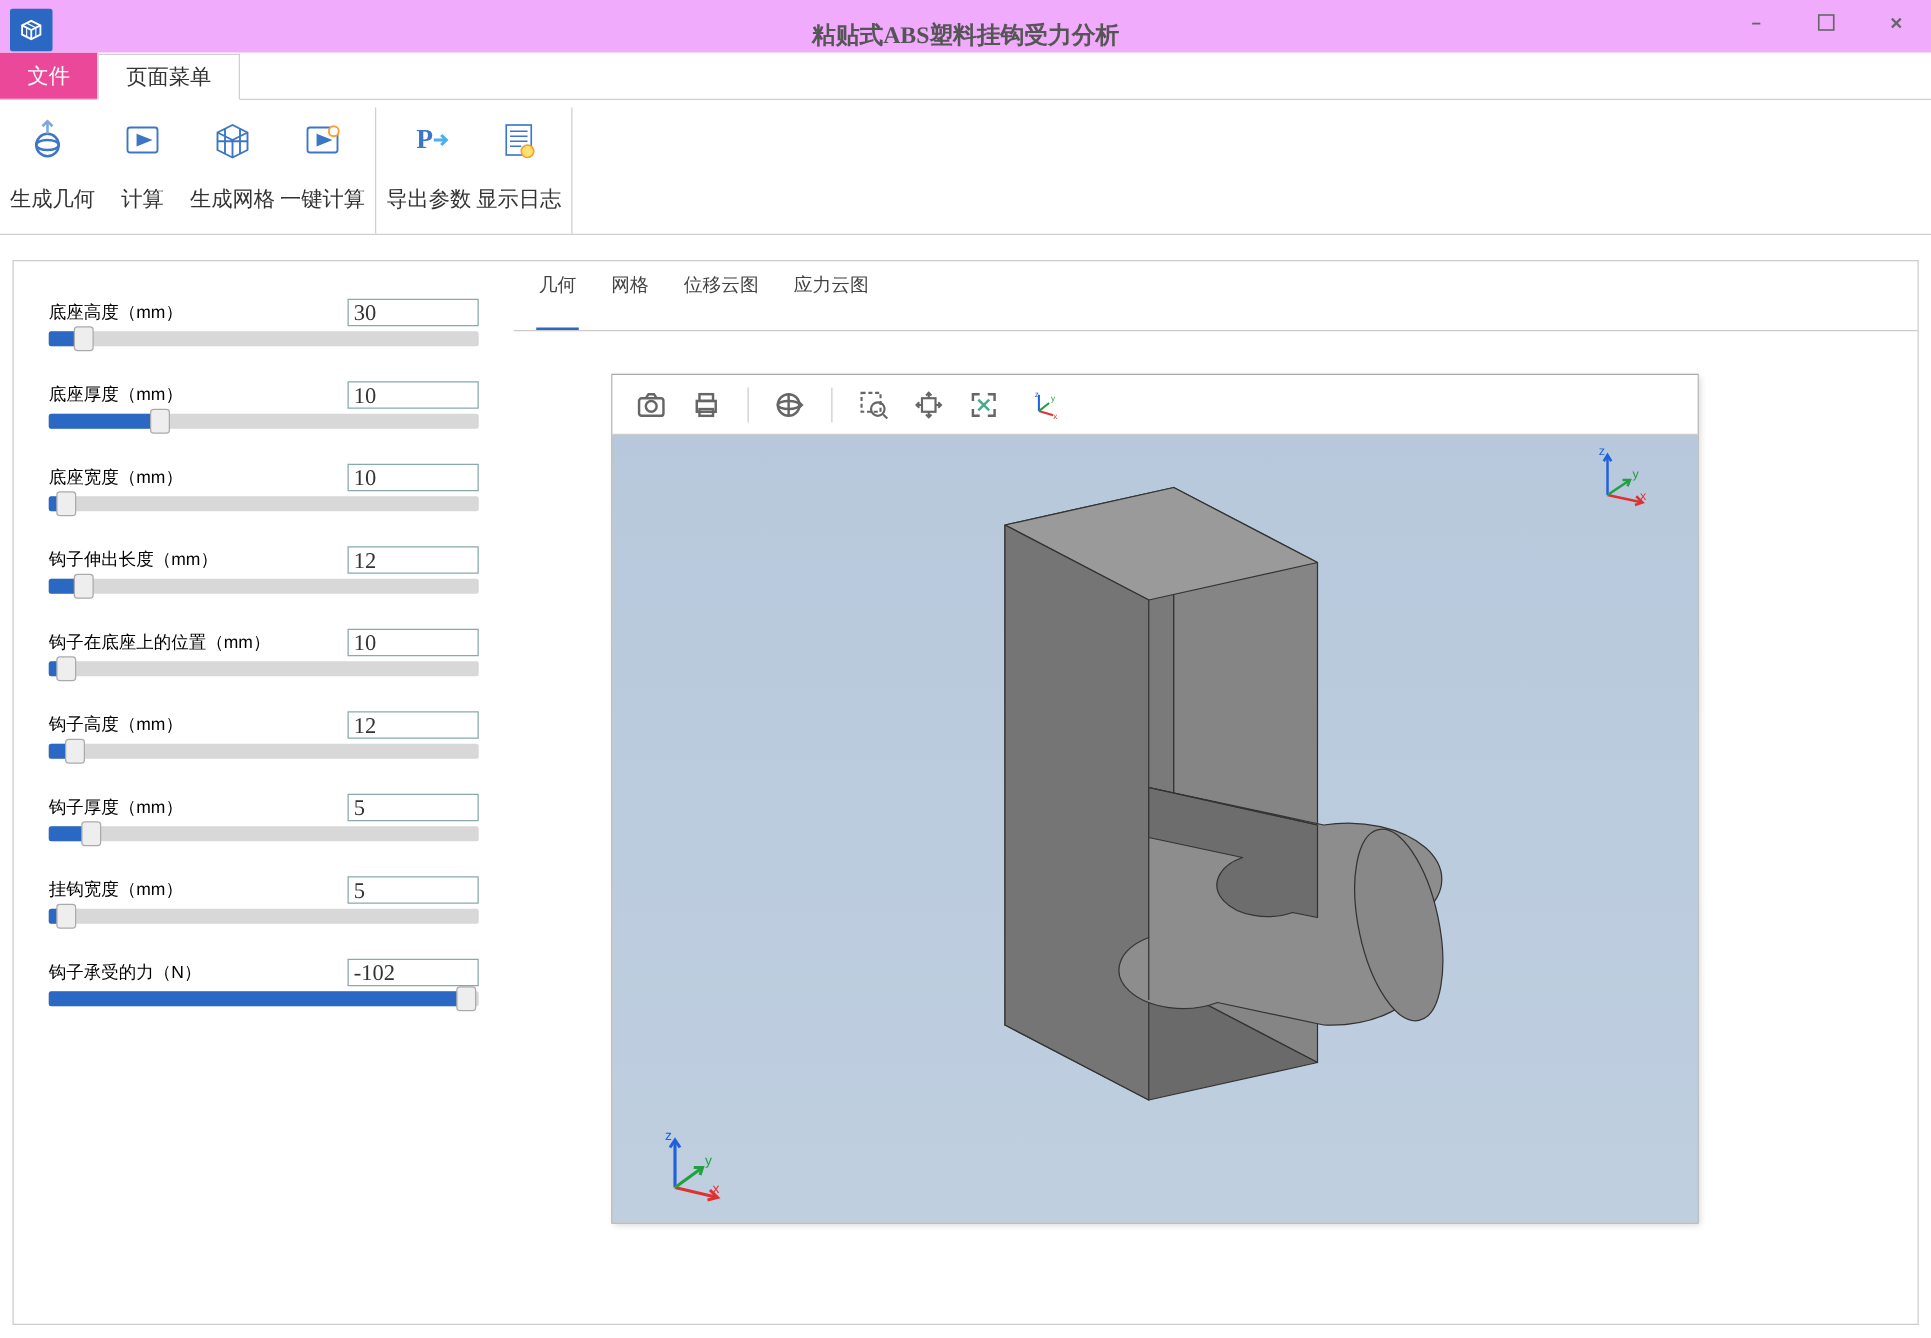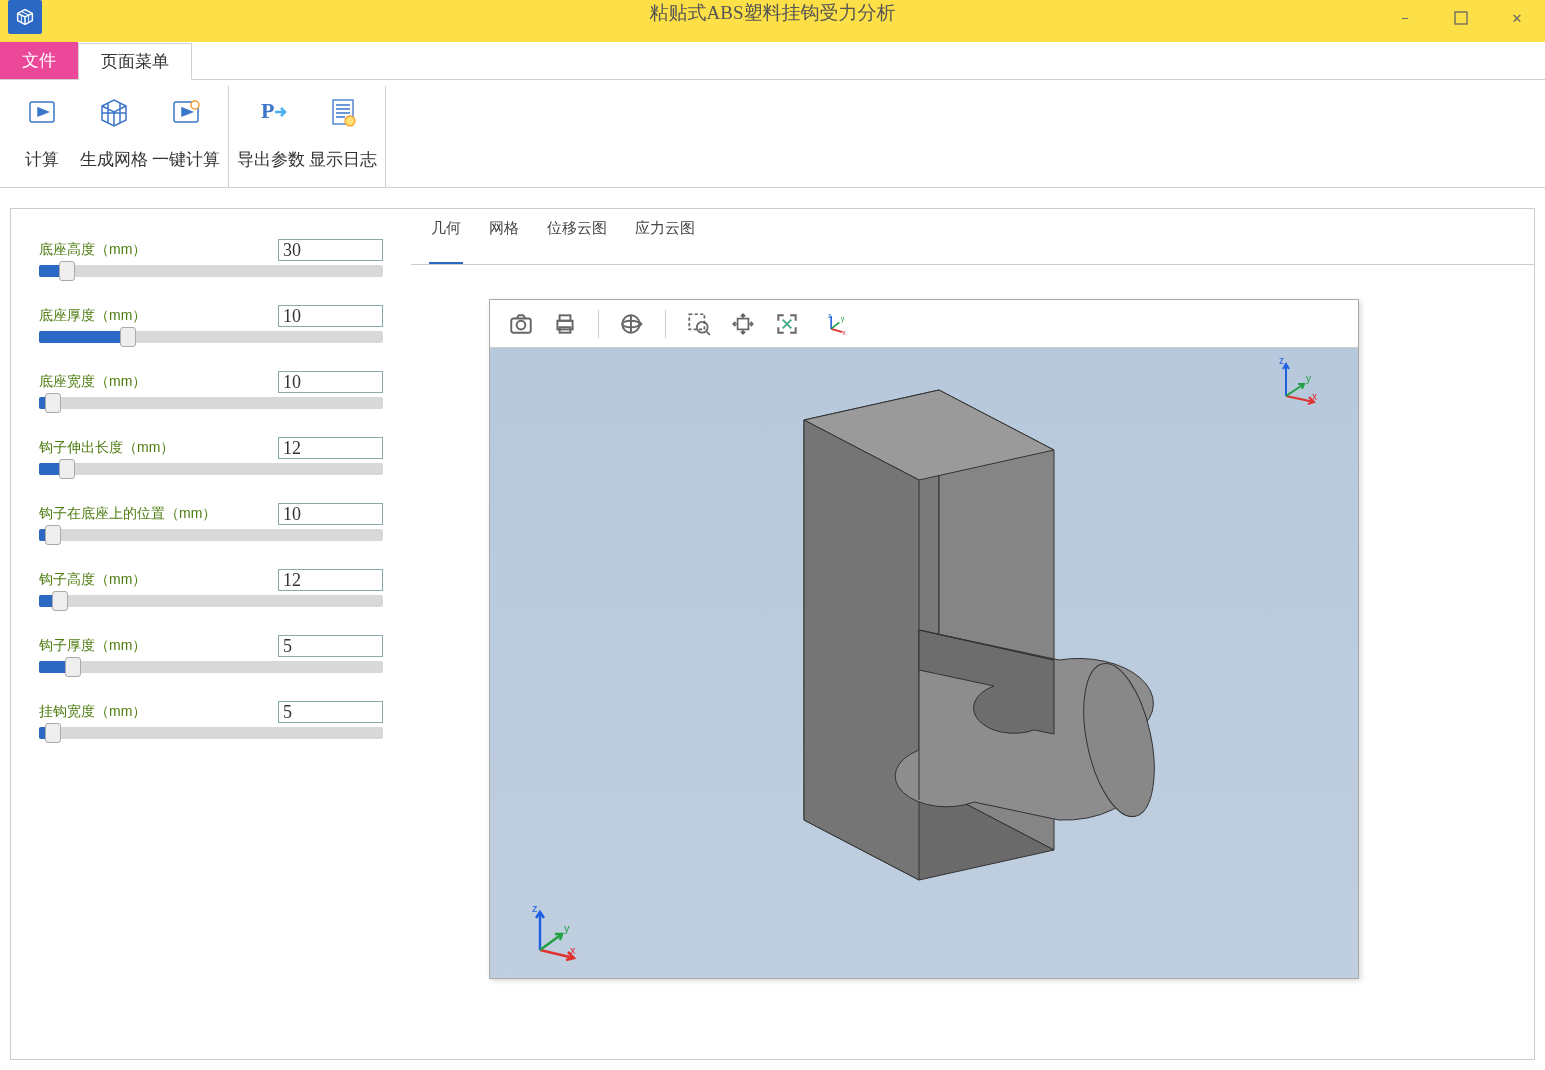--- a/index.html
+++ b/index.html
@@ -13,25 +13,26 @@
 .window {
   width: 1545px;
   height: 1070px;
   background: #fff;
   display: flex;
   flex-direction: column;
   position: relative;
 }
 .titlebar {
   height: 42px;
-  background: #fde047;
-  display: flex;
-  align-items: flex-start;
+  background: #f0abfc;
+  display: flex;
+  align-items: flex-end;
   position: relative;
   border-bottom: 1px solid transparent;
+  font-weight: bold;
 }
 .titlebar-icon {
   width: 34px; height: 34px;
   margin-left: 8px;
   background: #2b68c4;
   border-radius: 2px;
   display: flex;
   align-items: center;
   justify-content: center;
 }
@@ -119,21 +120,21 @@
   width: 400px;
   padding: 30px 28px 10px 28px;
 }
 .param-row { margin-bottom: 28px; }
 .param-top {
   display: flex;
   justify-content: space-between;
   align-items: center;
   margin-bottom: 4px;
 }
-.param-label { font-size: 14px; color: #4d7c0f; }
+.param-label { font-size: 14px; color: #000000; }
 .param-input {
   width: 105px;
   border: 1px solid #8aa;
   font-size: 18px;
   font-family: serif;
   padding: 0 4px;
   height: 22px;
   color: #333;
 }
 .slider {
@@ -252,20 +253,30 @@
       </div>
     <div class="menu-tab page">
         <span>页面菜单</span>
       </div>
   </div>
 
   <div class="ribbon">
     <div class="ribbon-group">
       <div class="ribbon-btn">
         <svg viewBox="0 0 36 36">
+            <g fill="none" stroke="#3b76c8" stroke-width="2">
+              <circle cx="14" cy="22" r="9"></circle>
+              <path d="M14 13 L14 3 M10 7 L14 3 L18 7" stroke="#7aa8e0"></path>
+              <ellipse cx="14" cy="22" rx="9" ry="4"></ellipse>
+            </g>
+          </svg>
+        <span>生成几何</span>
+      </div>
+      <div class="ribbon-btn">
+        <svg viewBox="0 0 36 36">
             <g fill="none" stroke="#3b76c8" stroke-width="1.5">
               <rect x="6" y="8" width="24" height="20" rx="2"></rect>
               <path d="M14 14 L24 18 L14 22 Z" fill="#3b76c8"></path>
             </g>
           </svg>
         <span>计算</span>
       </div>
       <div class="ribbon-btn">
         <svg viewBox="0 0 36 36">
             <g fill="none" stroke="#3b76c8" stroke-width="1.5">
@@ -383,20 +394,30 @@
             </div>
           </div>
           <div class="param-row">
             <div class="param-top">
               <span class="param-label">挂钩宽度（mm）</span>
               <input class="param-input" value="5" style="">
             </div>
             <div class="slider">
               <div class="slider-fill" style="width:4%"></div>
               <div class="slider-thumb" style="left:4%"></div>
+            </div>
+          </div>
+          <div class="param-row">
+            <div class="param-top">
+              <span class="param-label">钩子承受的力（N）</span>
+              <input class="param-input" value="-102" style="">
+            </div>
+            <div class="slider">
+              <div class="slider-fill" style="width:97%"></div>
+              <div class="slider-thumb" style="left:97%"></div>
             </div>
           </div>
         </div>
 
       <div class="main-view">
         <div class="view-tabs" id="view-tabs">
             <div class="view-tab active">几何</div>
             <div class="view-tab">网格</div>
             <div class="view-tab">位移云图</div>
             <div class="view-tab">应力云图</div>

